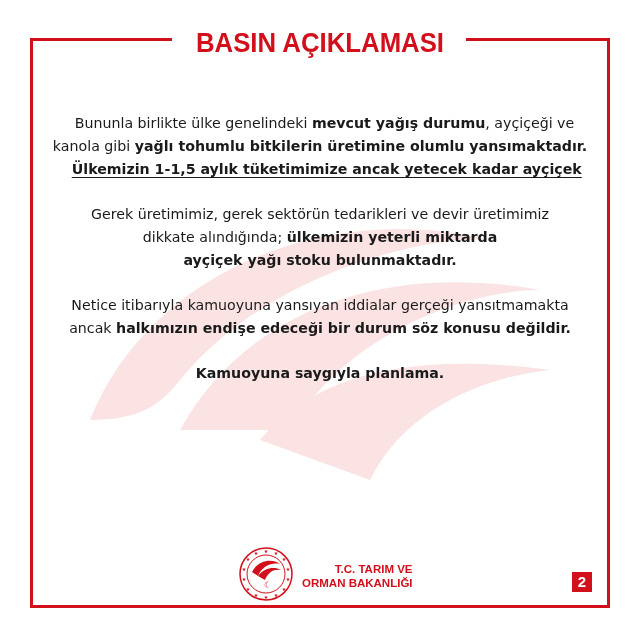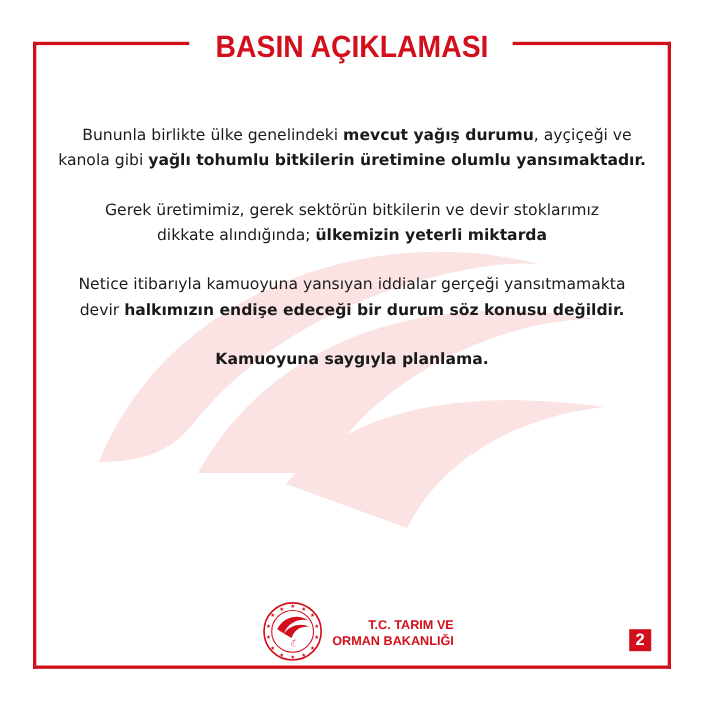--- a/index.html
+++ b/index.html
@@ -31,26 +31,28 @@
 <svg class="watermark" viewBox="0 0 500 300">
   <path d="M20 240 C 80 90, 260 20, 420 60 C 360 55, 200 90, 110 200 C 90 225, 70 240, 20 240 Z" fill="#fbe3e4"></path>
   <path d="M110 250 C 170 140, 300 80, 470 110 C 400 110, 280 150, 220 250 Z" fill="#fbe3e4"></path>
   <path d="M190 260 C 240 200, 330 170, 480 190 C 430 195, 340 220, 300 300 Z" fill="#fbe3e4"></path>
   <path d="M210 230 L300 300 L 230 250 Z" fill="#fbe3e4"></path>
 </svg>
 
 <div class="content">
   <p>&nbsp;&nbsp;<span>Bununla birlikte ülke genelindeki </span><b>mevcut yağış durumu</b><span>, ayçiçeği ve</span></p>
   <p><span>kanola gibi </span><b>yağlı tohumlu bitkilerin üretimine olumlu yansımaktadır.</b></p>
+  <p>&nbsp;&nbsp;&nbsp;<b class="u">Ülkemizin 1-1,5 aylık tüketimimize ancak yetecek kadar ayçiçek</b></p>
   <div class="gap"></div>
-  <p>Gerek üretimimiz, gerek sektörün bitkilerin ve devir stoklarımız</p>
+  <p>Gerek üretimimiz, gerek sektörün tedarikleri ve devir üretimimiz</p>
   <p><span>dikkate alındığında; </span><b>ülkemizin yeterli miktarda</b></p>
+  <p><b>ayçiçek yağı stoku bulunmaktadır.</b></p>
   <div class="gap"></div>
   <p>Netice itibarıyla kamuoyuna yansıyan iddialar gerçeği yansıtmamakta</p>
-  <p><span>devir </span><b>halkımızın endişe edeceği bir durum söz konusu değildir.</b></p>
+  <p><span>ancak </span><b>halkımızın endişe edeceği bir durum söz konusu değildir.</b></p>
   <div class="gap"></div>
   <p><b>Kamuoyuna saygıyla planlama.</b></p>
 </div>
 
 <svg class="logo" viewBox="0 0 56 56">
   <circle cx="28" cy="28" r="26" fill="none" stroke="#d2101c" stroke-width="1.5"></circle>
   <circle cx="28" cy="28" r="19" fill="none" stroke="#d2101c" stroke-width="1"></circle>
   <g fill="#d2101c" font-size="5" text-anchor="middle" font-family="DejaVu Sans, sans-serif">
     <text x="28" y="7">★</text>
       <text x="38" y="9">★</text>

